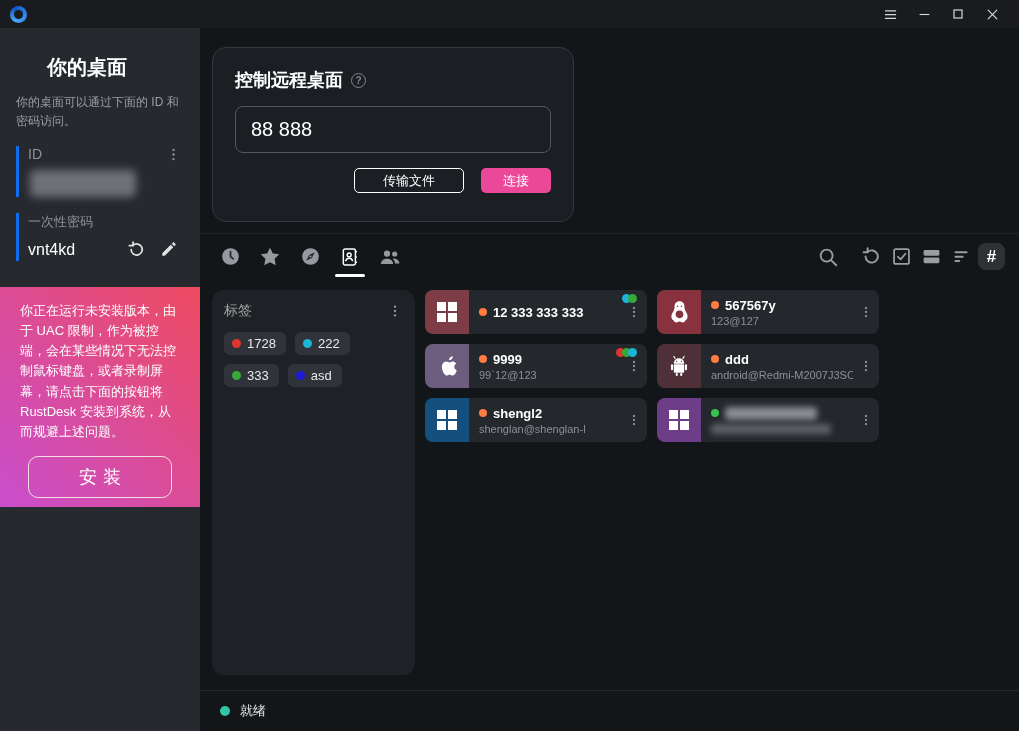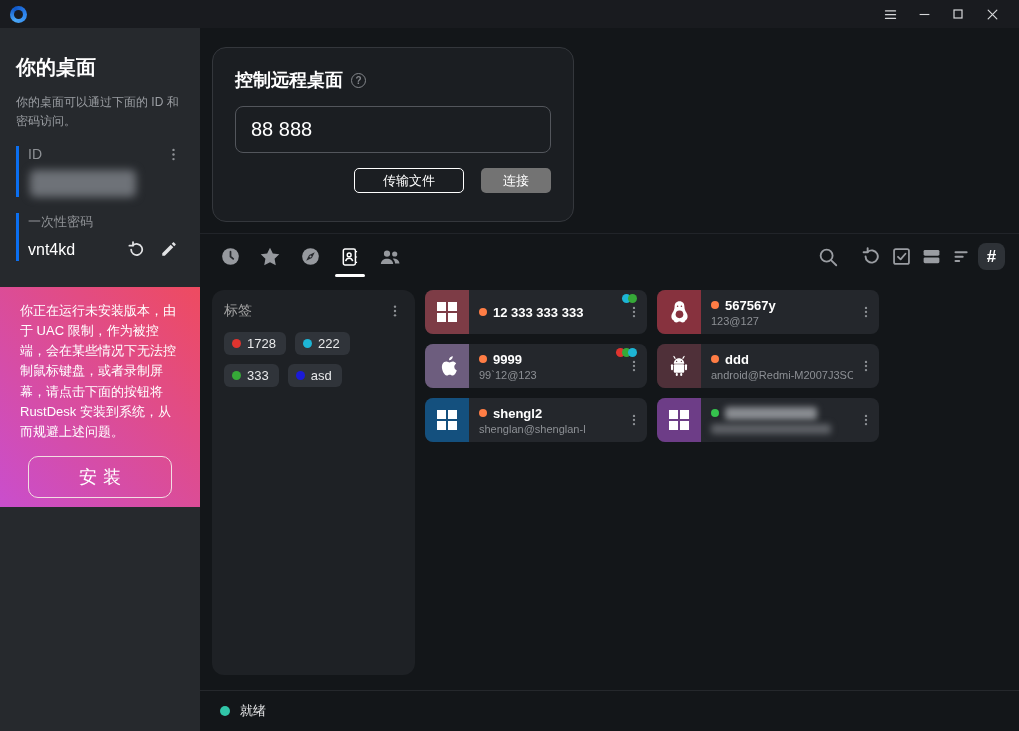--- a/index.html
+++ b/index.html
@@ -12,21 +12,21 @@
     background:conic-gradient(from 210deg,#4aa7f5,#0f57c8,#2f86ef,#4aa7f5); position:relative; }
   .logo::after { content:""; position:absolute; inset:4px; border-radius:50%; background:#191b1f; }
   .win-controls { margin-left:auto; display:flex; align-items:center; gap:0; }
   .win-btn { width:34px; height:28px; display:flex; align-items:center; justify-content:center; color:#d6d7d9; cursor:pointer; }
 
   .app { display:flex; height:703px; }
 
   
   .sidebar { width:200px; background:#26292d; position:relative; flex:none; }
   .sidebar-inner { padding:18px 16px 0 16px; }
-  .sb-title { font-size:20px; font-weight:700; color:#fff; margin-top:8px; }
+  .sb-title { font-size:20px; font-weight:700; color:#fff; margin-top:8px;margin-left:31px; }
   .sb-desc { font-size:12px; color:#9b9ea3; line-height:1.55; margin-top:12px; }
   .field { border-left:3px solid #0b6ff0; padding-left:9px; margin-top:16px; position:relative; }
   .field-label { font-size:14px; color:#8f9296; }
   .field .menu-dots { position:absolute; right:2px; top:0; color:#8f9296; cursor:pointer; }
   .id-blob { width:106px; height:27px; background:#6e7278; border-radius:5px; filter:blur(4px); margin:8px 0 4px 2px; }
   .pw-row { display:flex; align-items:center; margin-top:9px; padding-bottom:2px; }
   .pw-value { font-size:16px; color:#fff; }
   .pw-icons { margin-left:auto; display:flex; gap:14px; color:#e2e3e5; margin-right:6px; }
   .pw-icons .icon-btn { cursor:pointer; display:flex; }
 
@@ -45,21 +45,21 @@
   .connect-head { display:flex; align-items:center; gap:8px; }
   .connect-title { font-size:18px; font-weight:700; color:#fff; }
   .help-icon { width:15px; height:15px; border:1.5px solid #83868b; border-radius:50%;
     color:#83868b; font-size:10px; font-weight:700; display:flex; align-items:center; justify-content:center; }
   .id-input { margin-top:14px; width:100%; height:47px; background:transparent;
     border:1px solid #53565c; border-radius:8px; color:#fff; font-size:20px; padding:12px 15px;
     font-family:"Liberation Sans", sans-serif; outline:none; }
   .connect-actions { display:flex; justify-content:flex-end; gap:17px; margin-top:15px; }
   .btn-outline { height:25px; padding:0 28px; background:transparent; border:1px solid #fff;
     border-radius:5px; color:#fff; font-size:13px; cursor:pointer; font-family:Liberation Mono, monospace; }
-  .btn-primary { height:25px; width:70px; background:#737373; border:none; border-radius:5px;
+  .btn-primary { height:25px; width:70px; background:#ec4899; border:none; border-radius:5px;
     color:#fff; font-size:13px; cursor:pointer; font-family:"Liberation Sans", sans-serif; }
 
   .toolbar { display:flex; align-items:center; margin-top:11px; border-top:1px solid #212429;
     height:46px; padding:0 14px 0 10px; flex:none; }
   .tab { width:40px; height:46px; display:flex; align-items:center; justify-content:center;
     color:#96999e; cursor:pointer; position:relative; }
   .tab.selected { color:#fff; }
   .tab.selected::after { content:""; position:absolute; bottom:3px; left:5px; width:30px; height:3px;
     background:#fff; border-radius:2px; }
   .toolbar-right { margin-left:auto; display:flex; align-items:center; gap:3px; }

